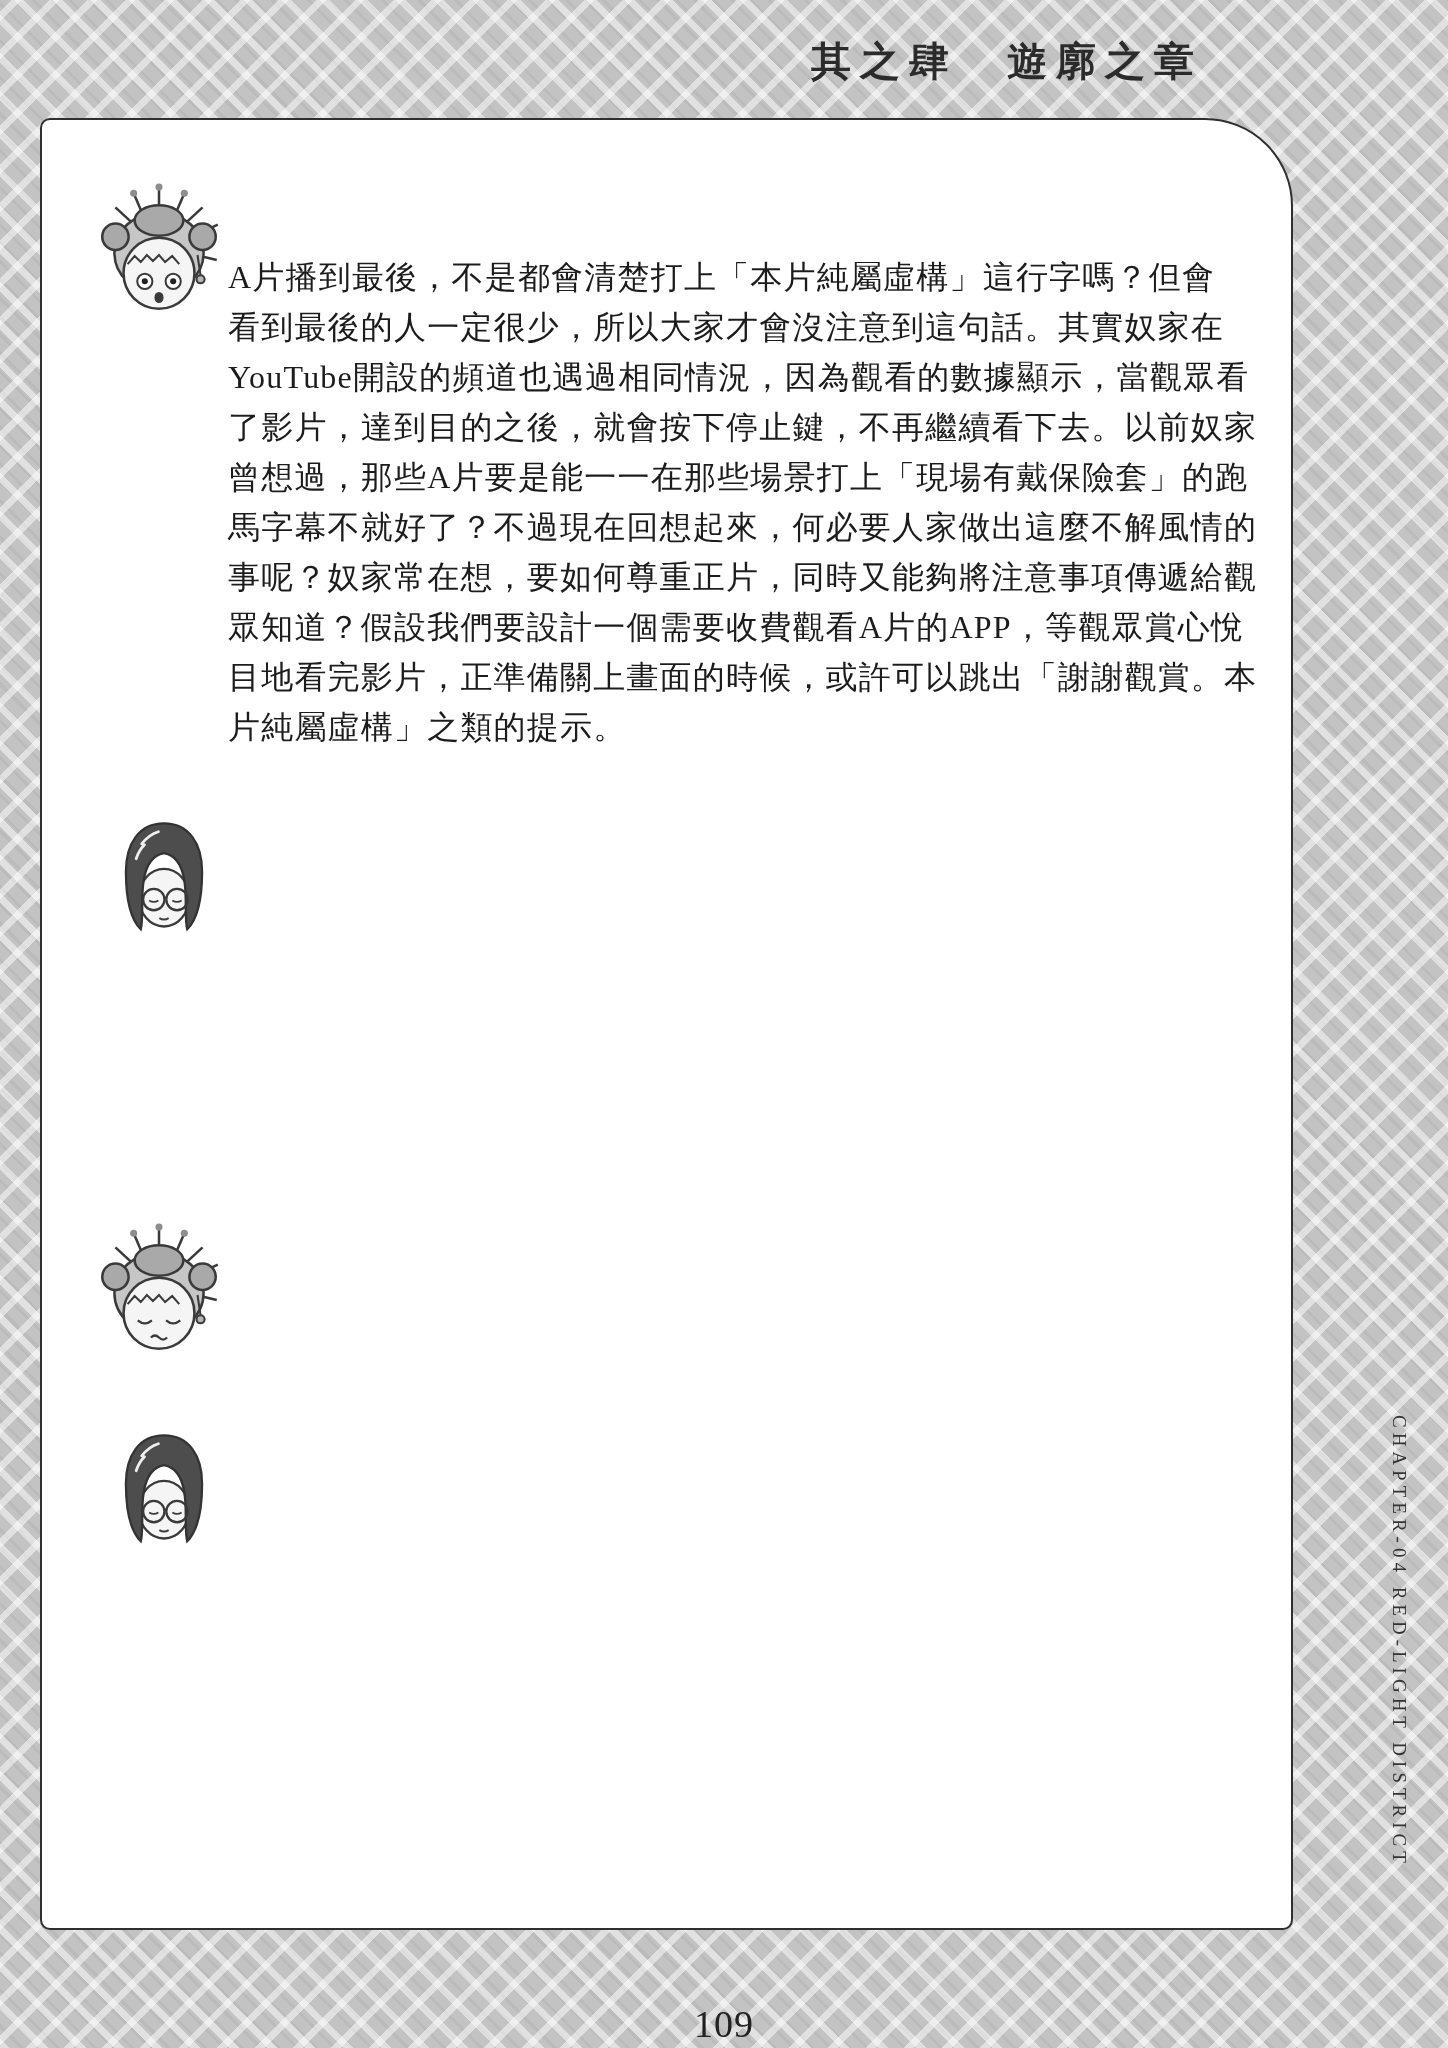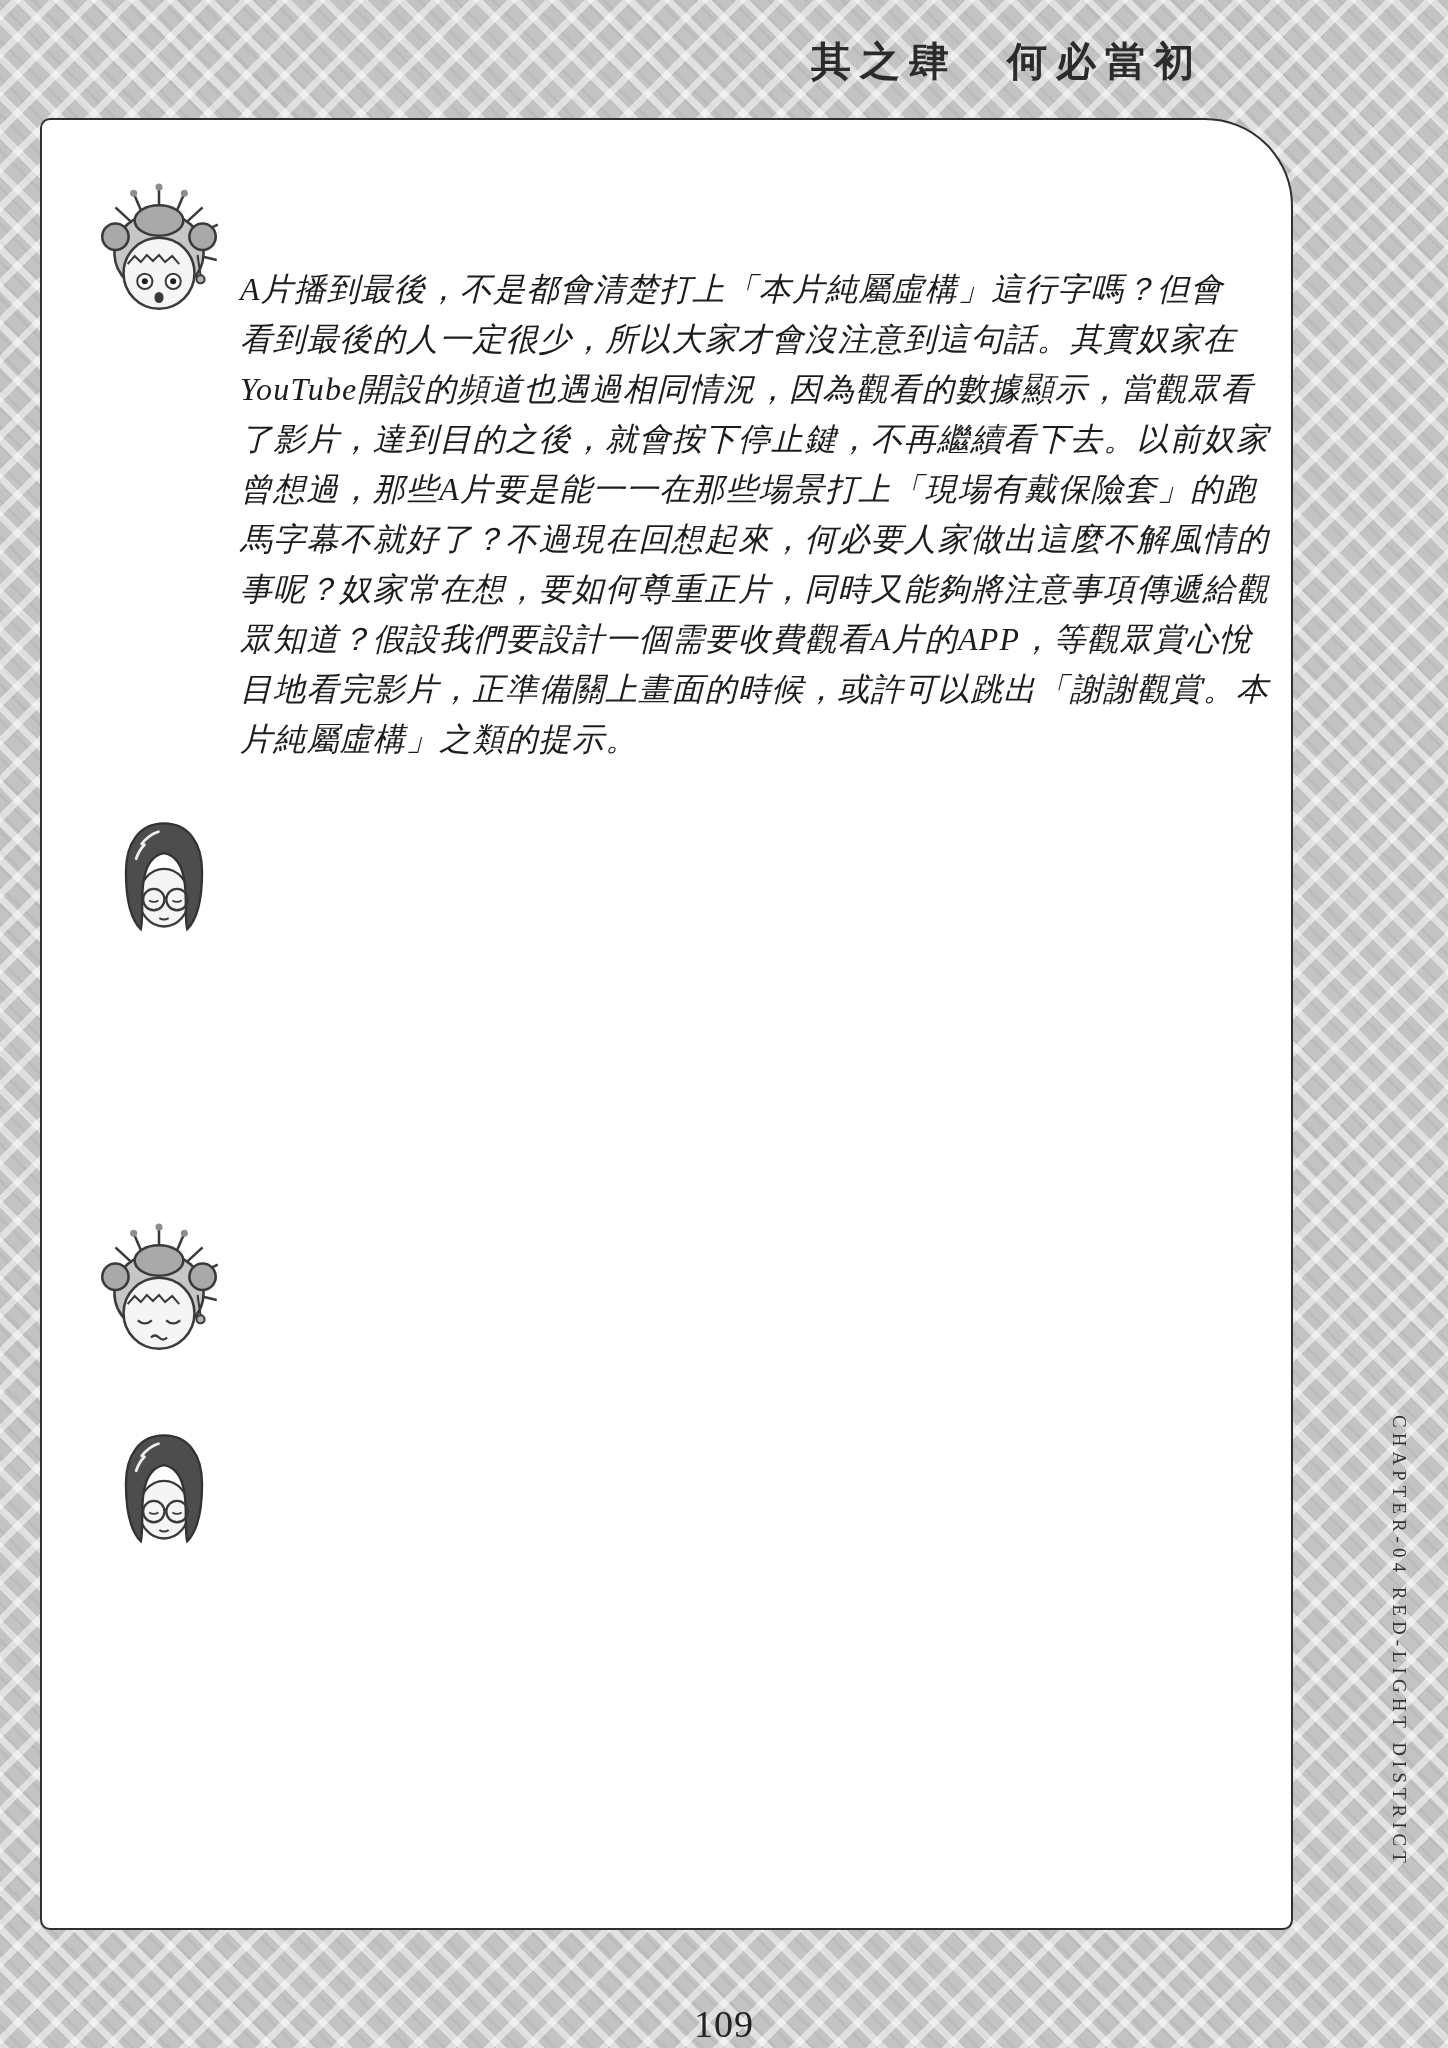--- a/index.html
+++ b/index.html
@@ -21,25 +21,24 @@
   }
   .card{
     position:absolute;left:40px;top:118px;
     width:1253px;height:1812px;
     background:#ffffff;
     border:2px solid #2f2f2f;
     border-radius:10px 88px 10px 10px;
     box-sizing:border-box;
   }
   .dialogue-text{
-    position:absolute;left:228px;width:1045px;margin:12px;
+    position:absolute;left:228px;width:1045px;margin:0;
     font-size:32px;line-height:50px;letter-spacing:1.2px;
     color:#1c1c1c;white-space:pre-line;
     font-family:"Liberation Serif","DejaVu Serif",serif;
-    font-style:italic;
   }
   .dialogue-text .seg{white-space:pre-line;}
   .dialogue-text .bold{
     font-family:"Liberation Sans","DejaVu Sans",sans-serif;
     font-weight:700;color:#000;
   }
   .avatar{position:absolute;}
   #p1{top:252px;} #av1{left:98px;top:180px;width:122px;height:152px;}
   #p2{top:820px;} #av2{left:112px;top:816px;width:104px;height:130px;}
   #p3{top:1227px;} #av3{left:98px;top:1220px;width:122px;height:152px;}
@@ -56,21 +55,21 @@
     font-size:38px;color:#222;letter-spacing:1px;
     font-family:"Liberation Serif","DejaVu Serif",serif;
     margin-top:44px;
   }
 </style>
 </head>
 <body>
 
 <div id="page">
 
-  <div class="chapter-header">其之肆　何必當初</div>
+  <div class="chapter-header">其之肆　遊廓之章</div>
 
   <div class="card"></div>
 
   <div class="avatar" id="av1">
     <svg viewBox="0 0 120 150" width="122" height="152">
       <g stroke="#3a3a3a" stroke-width="2.5" fill="none">
         <line x1="60" y1="50" x2="60" y2="7"></line>
         <line x1="50" y1="48" x2="35" y2="13"></line>
         <line x1="70" y1="48" x2="85" y2="13"></line>
         <line x1="44" y1="52" x2="17" y2="27"></line>

